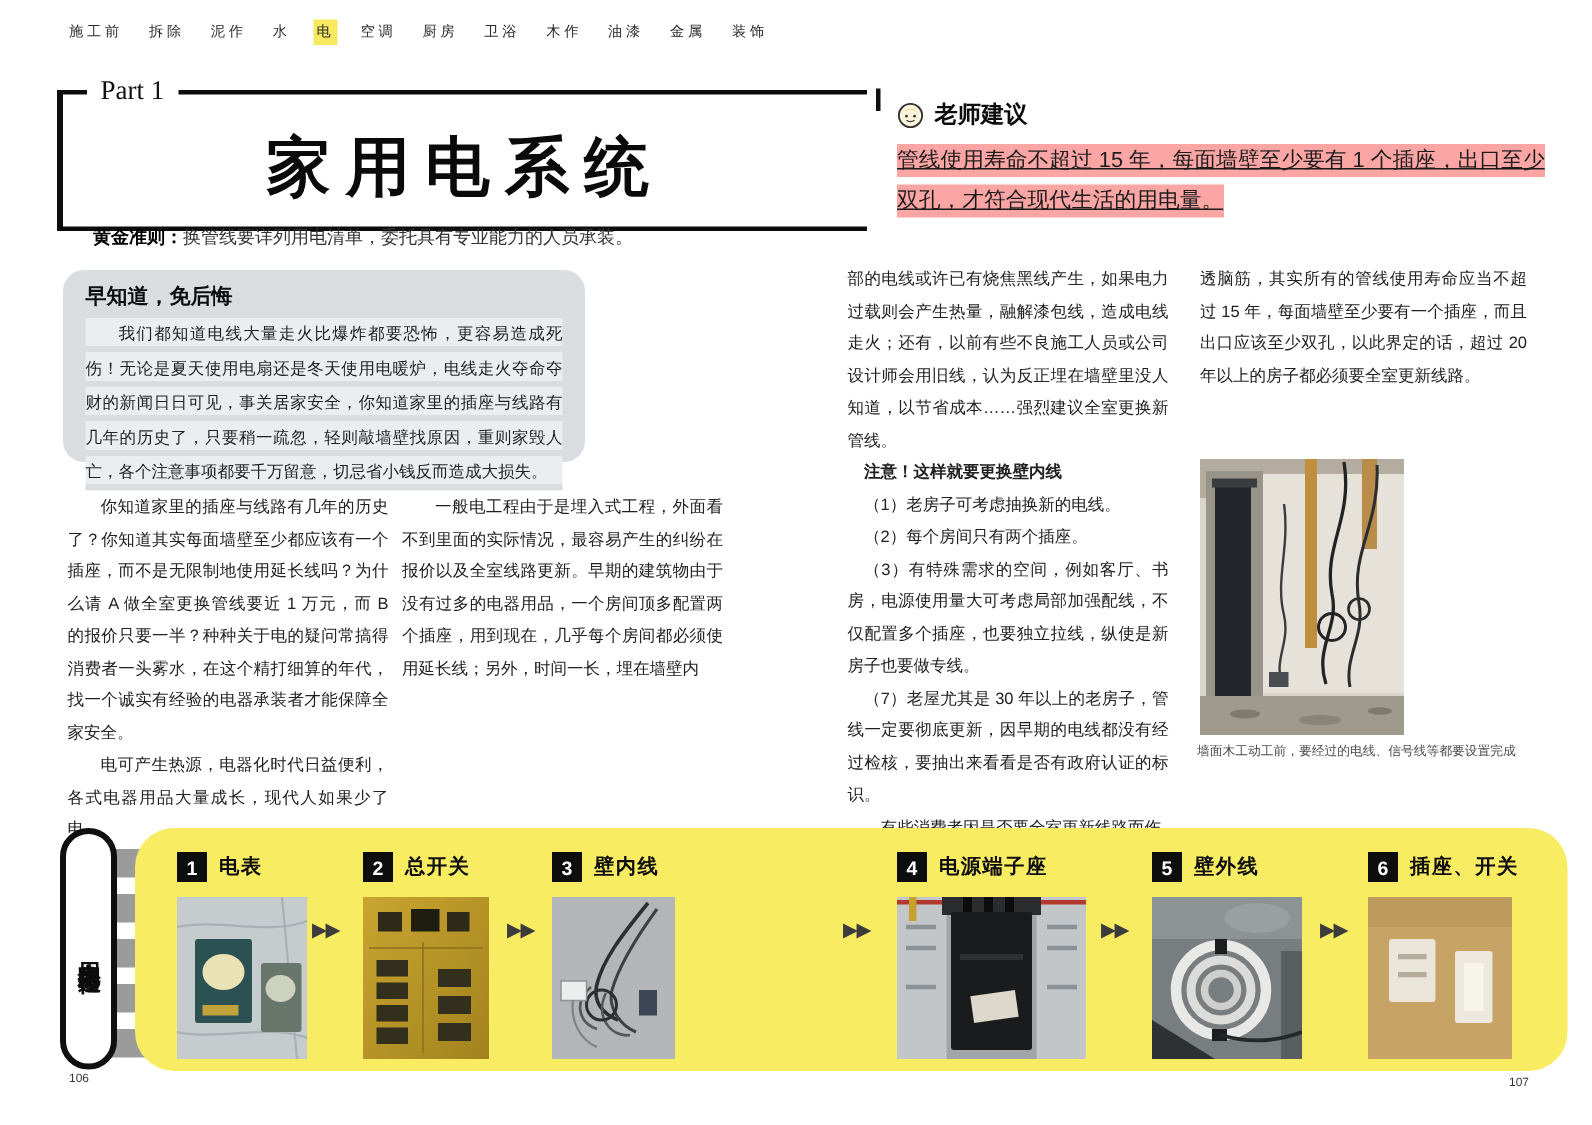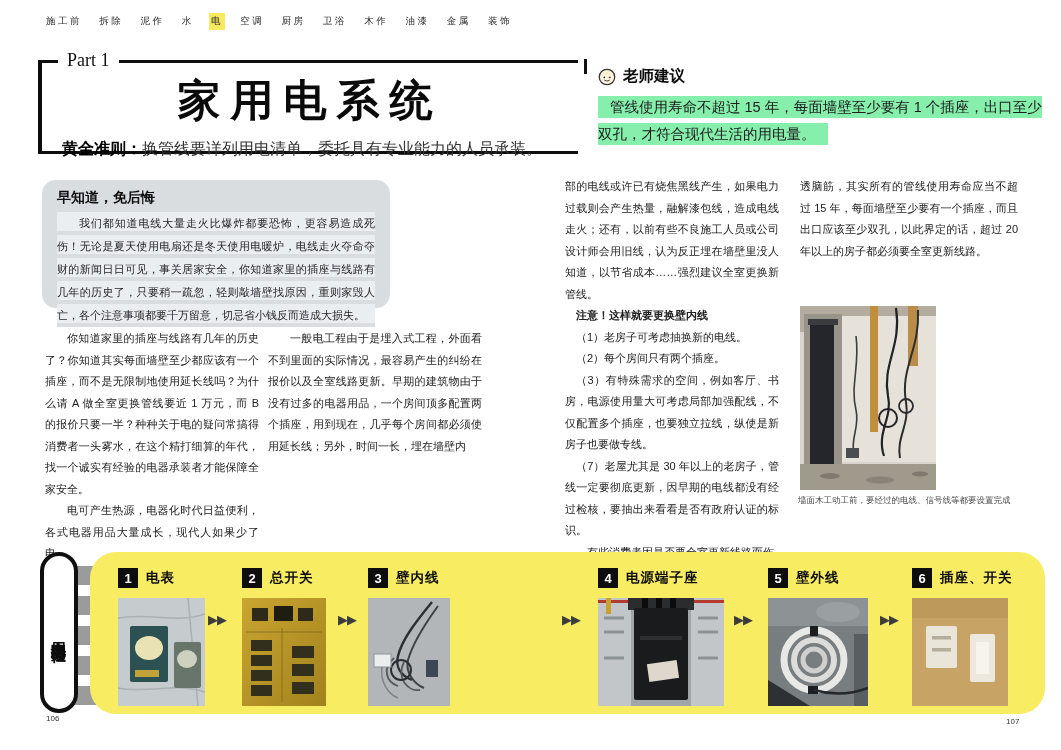--- a/index.html
+++ b/index.html
@@ -12,31 +12,31 @@
   
   .nav { position:absolute; top:13px; left:44px; width:470px; display:flex; justify-content:space-between; }
   .nav-item { font-size:9.5px; letter-spacing:2.5px; color:#2a2a2a; padding:2px 2px; white-space:nowrap; }
   .nav-item.active { background:#f8e95f; }
 
   
   .frame { position:absolute; left:38px; top:60px; width:540px; height:94px;
     border-left:4px solid #0d0d0d; border-top:3px solid #0d0d0d; border-bottom:3px solid #0d0d0d; }
   .part-label { position:absolute; left:16px; top:-13px; background:#fff; padding:0 9px;
     font-family:"Liberation Serif","DejaVu Serif",serif; font-size:18px; color:#111; }
-  .main-title { text-align:center; font-size:43px; font-weight:bold; letter-spacing:10px; margin-top:9px; color:#0a0a0a; }
-  .golden-rule { margin-top:9px; padding-left:20px; font-size:16px; color:#333; }
+  .main-title { text-align:center; font-size:43px; font-weight:bold; letter-spacing:10px; margin-top:20px; color:#0a0a0a; }
+  .golden-rule { margin-top:9px; padding-left:20px; font-size:12px; color:#333; }
   .golden-rule b { color:#000; }
   .frame-tick { position:absolute; left:584px; top:59px; width:3px; height:15px; background:#111; }
 
   
   .teacher { position:absolute; left:598px; top:66px; width:446px; }
   .teacher-head { display:flex; align-items:center; gap:7px; font-size:15.5px; font-weight:bold; color:#0d0d0d; }
   .teacher-icon { width:18px; height:18px; flex:0 0 auto; }
   .teacher-text { margin-top:7px; font-size:14.5px; line-height:27px; color:#1b1b1b; }
-  .teacher-text .hl { background:#86efac; padding:3px 12px; }
+  .teacher-text .hl { background:#fca5a5; padding:3px 0;text-decoration:underline; }
 
   
   .warnbox { position:absolute; left:42px; top:180px; width:348px; height:128px;
     background:#d9dde0; border-radius:14px; padding:9px 15px 0; }
   .warnbox-title { font-size:14px; font-weight:bold; color:#0d0d0d; margin-bottom:5px; }
   .warnbox-text { font-size:11px; line-height:23px; text-align:justify; color:#1f1f1f; text-indent:2em;
     background:repeating-linear-gradient(to bottom,#ebeef0 0px,#ebeef0 19px,#d9dde0 19px,#d9dde0 23px); }
 
   
   .col { position:absolute; font-size:11px; line-height:21.5px; text-align:justify; color:#212121; }

